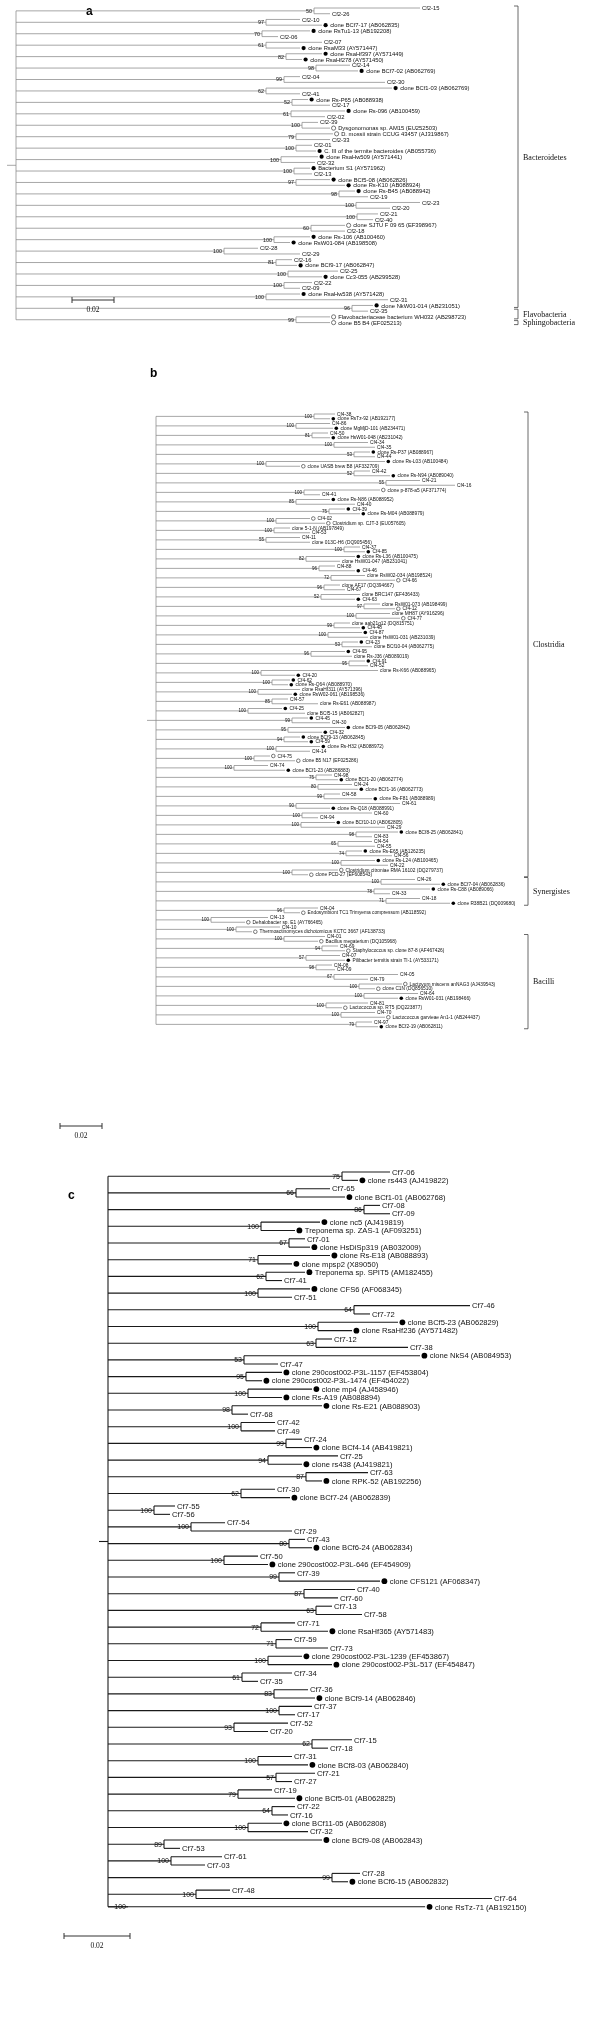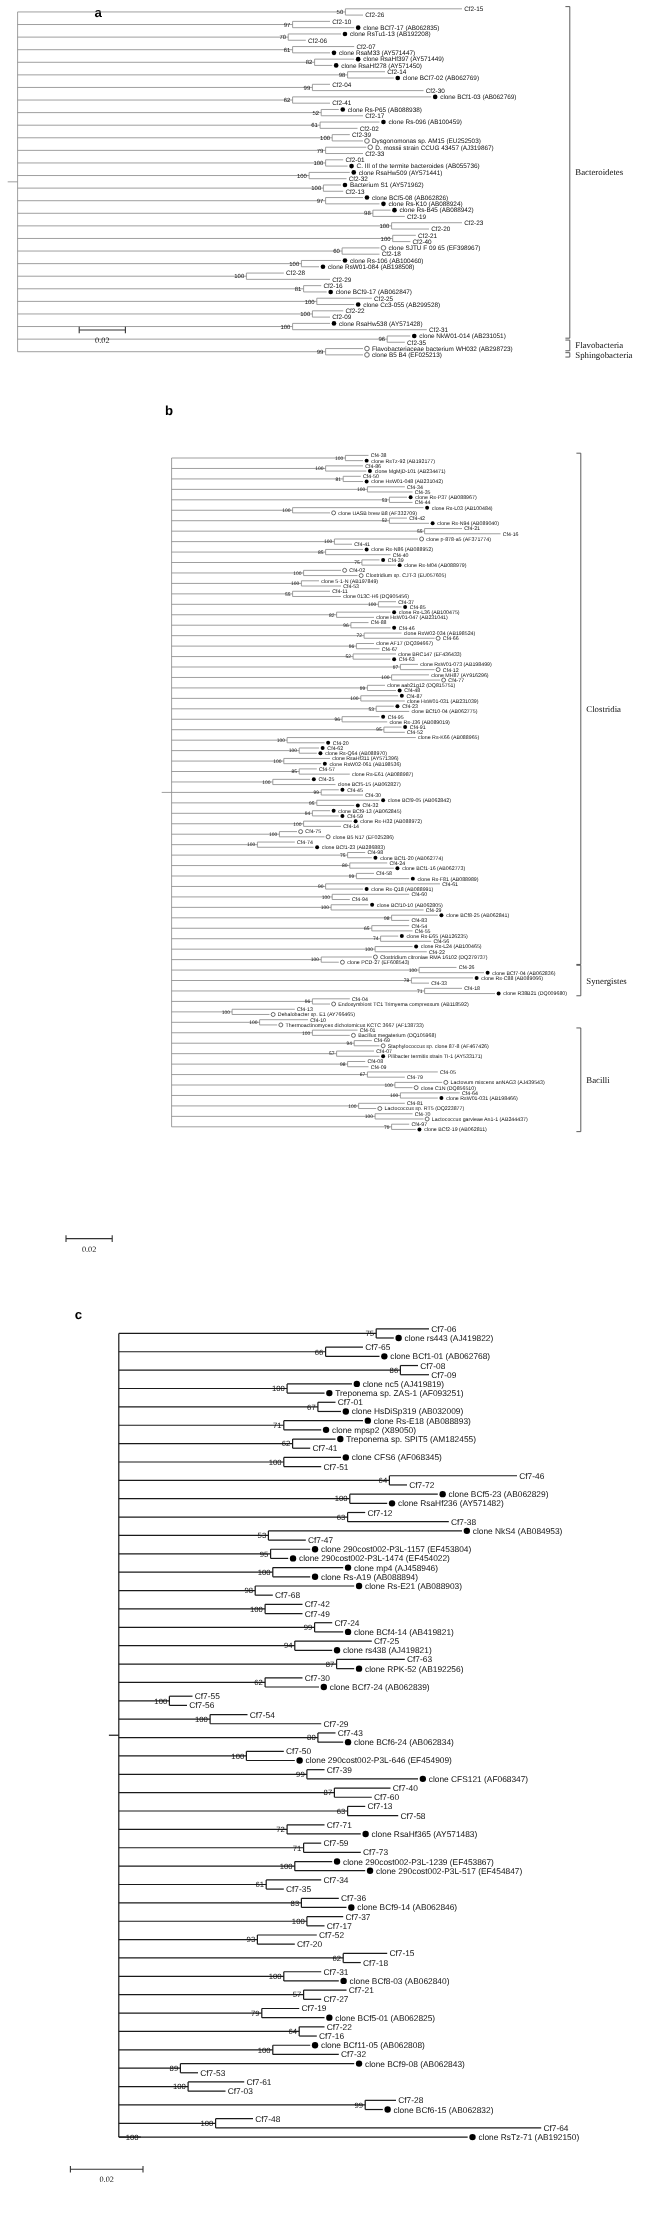--- a/index.html
+++ b/index.html
@@ -796,21 +796,21 @@
         <line x1="528" y1="590.5" x2="528" y2="684.75" stroke="#444" stroke-width="0.8"></line>
         <line x1="524" y1="590.5" x2="528" y2="590.5" stroke="#444" stroke-width="0.8"></line>
         <line x1="524" y1="684.75" x2="528" y2="684.75" stroke="#444" stroke-width="0.8"></line>
         <text x="533" y="640.425" font-size="8" fill="#111111" text-anchor="start" font-family="&quot;Liberation Serif&quot;,serif">Bacilli</text>
         <line x1="60" y1="782" x2="102" y2="782" stroke="#333" stroke-width="1"></line>
         <line x1="60" y1="779" x2="60" y2="785" stroke="#333" stroke-width="1"></line>
         <line x1="102" y1="779" x2="102" y2="785" stroke="#333" stroke-width="1"></line>
         <text x="81" y="794" font-size="7.5" fill="#111111" text-anchor="middle" font-family="&quot;Liberation Serif&quot;,serif">0.02</text>
       </svg>
     </div>
-  <div class="panel" id="panel-c" style="top:1180px;height:841px">
+  <div class="panel" id="panel-c" style="top:1144px;height:841px">
       <svg width="600" height="841" viewBox="0 0 600 841">
         <line x1="342" y1="28" x2="390" y2="28" stroke="#1a1a1a" stroke-width="1.1"></line>
         <line x1="342" y1="36.35" x2="358" y2="36.35" stroke="#1a1a1a" stroke-width="1.1"></line>
         <line x1="342" y1="28" x2="342" y2="36.35" stroke="#1a1a1a" stroke-width="1.1"></line>
         <text x="392" y="30.736" font-size="7.6" fill="#111111" text-anchor="start" font-family="&quot;Liberation Sans&quot;,sans-serif">Cf7-06</text>
         <circle cx="362.4" cy="36.35" r="2.9" fill="#000"></circle>
         <text x="367.8" y="39.086" font-size="7.6" fill="#111111" text-anchor="start" font-family="&quot;Liberation Sans&quot;,sans-serif">clone rs443 (AJ419822)</text>
         <line x1="296" y1="44.7" x2="330" y2="44.7" stroke="#1a1a1a" stroke-width="1.1"></line>
         <line x1="296" y1="53.05" x2="345" y2="53.05" stroke="#1a1a1a" stroke-width="1.1"></line>
         <line x1="296" y1="44.7" x2="296" y2="53.05" stroke="#1a1a1a" stroke-width="1.1"></line>

